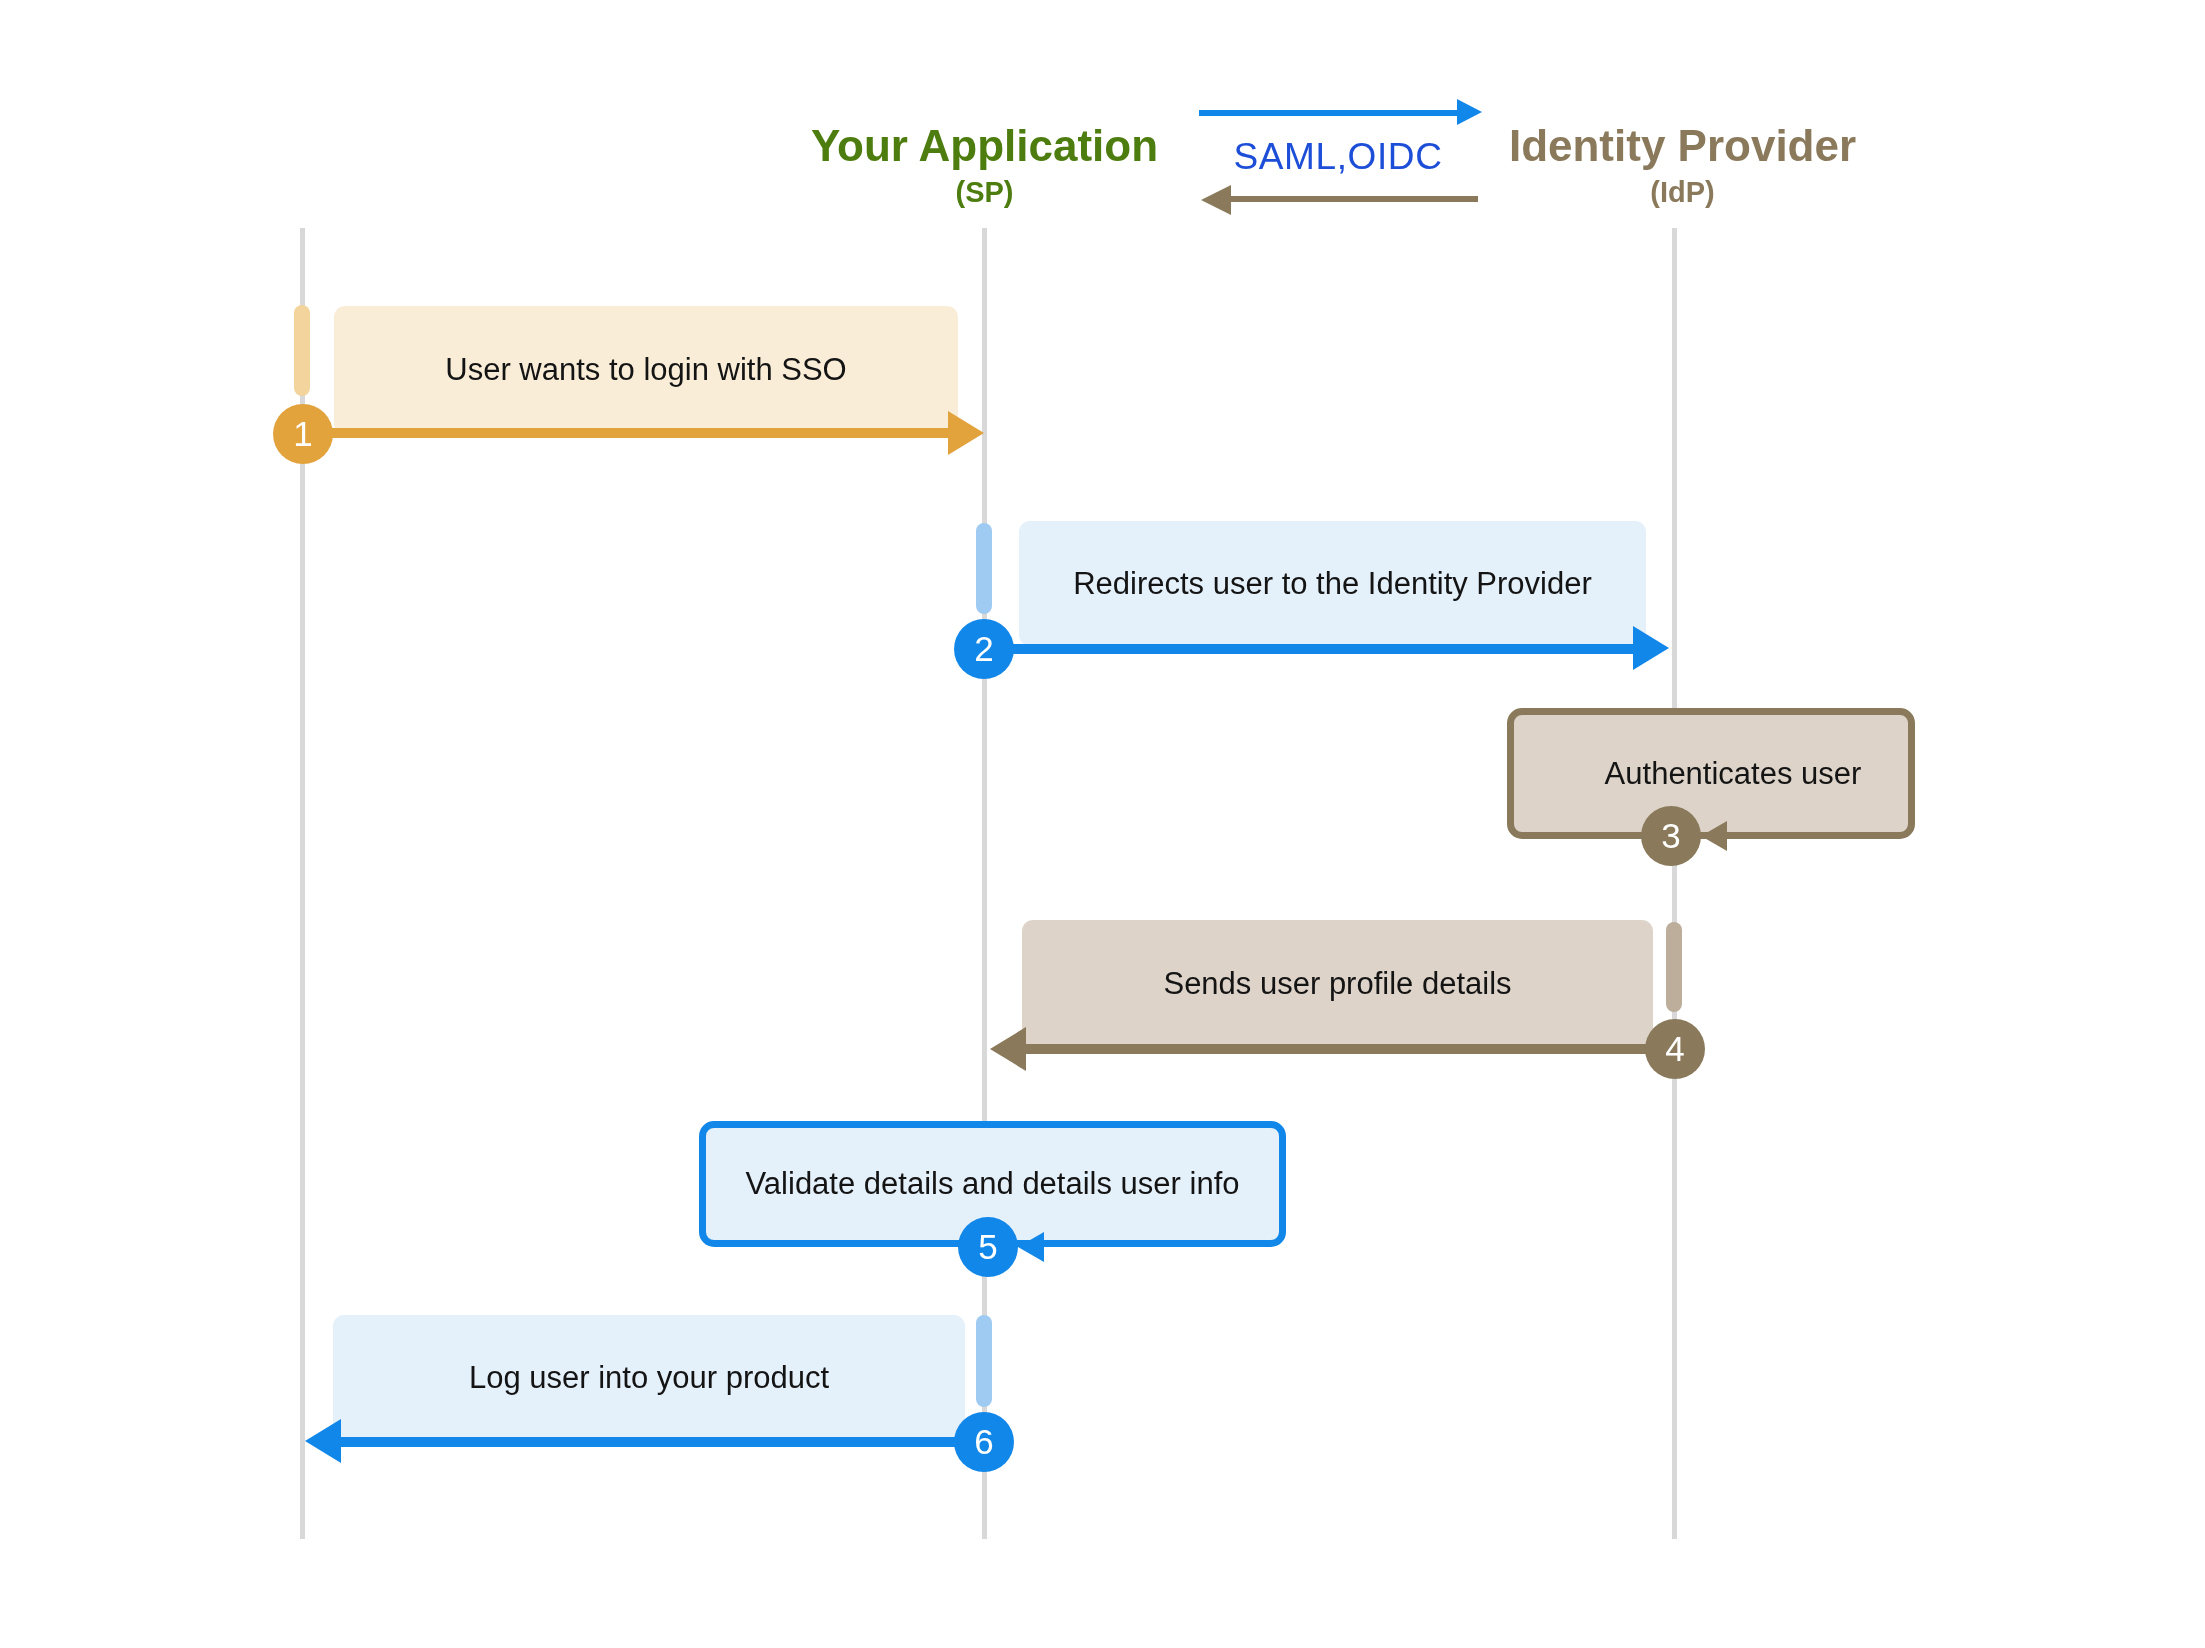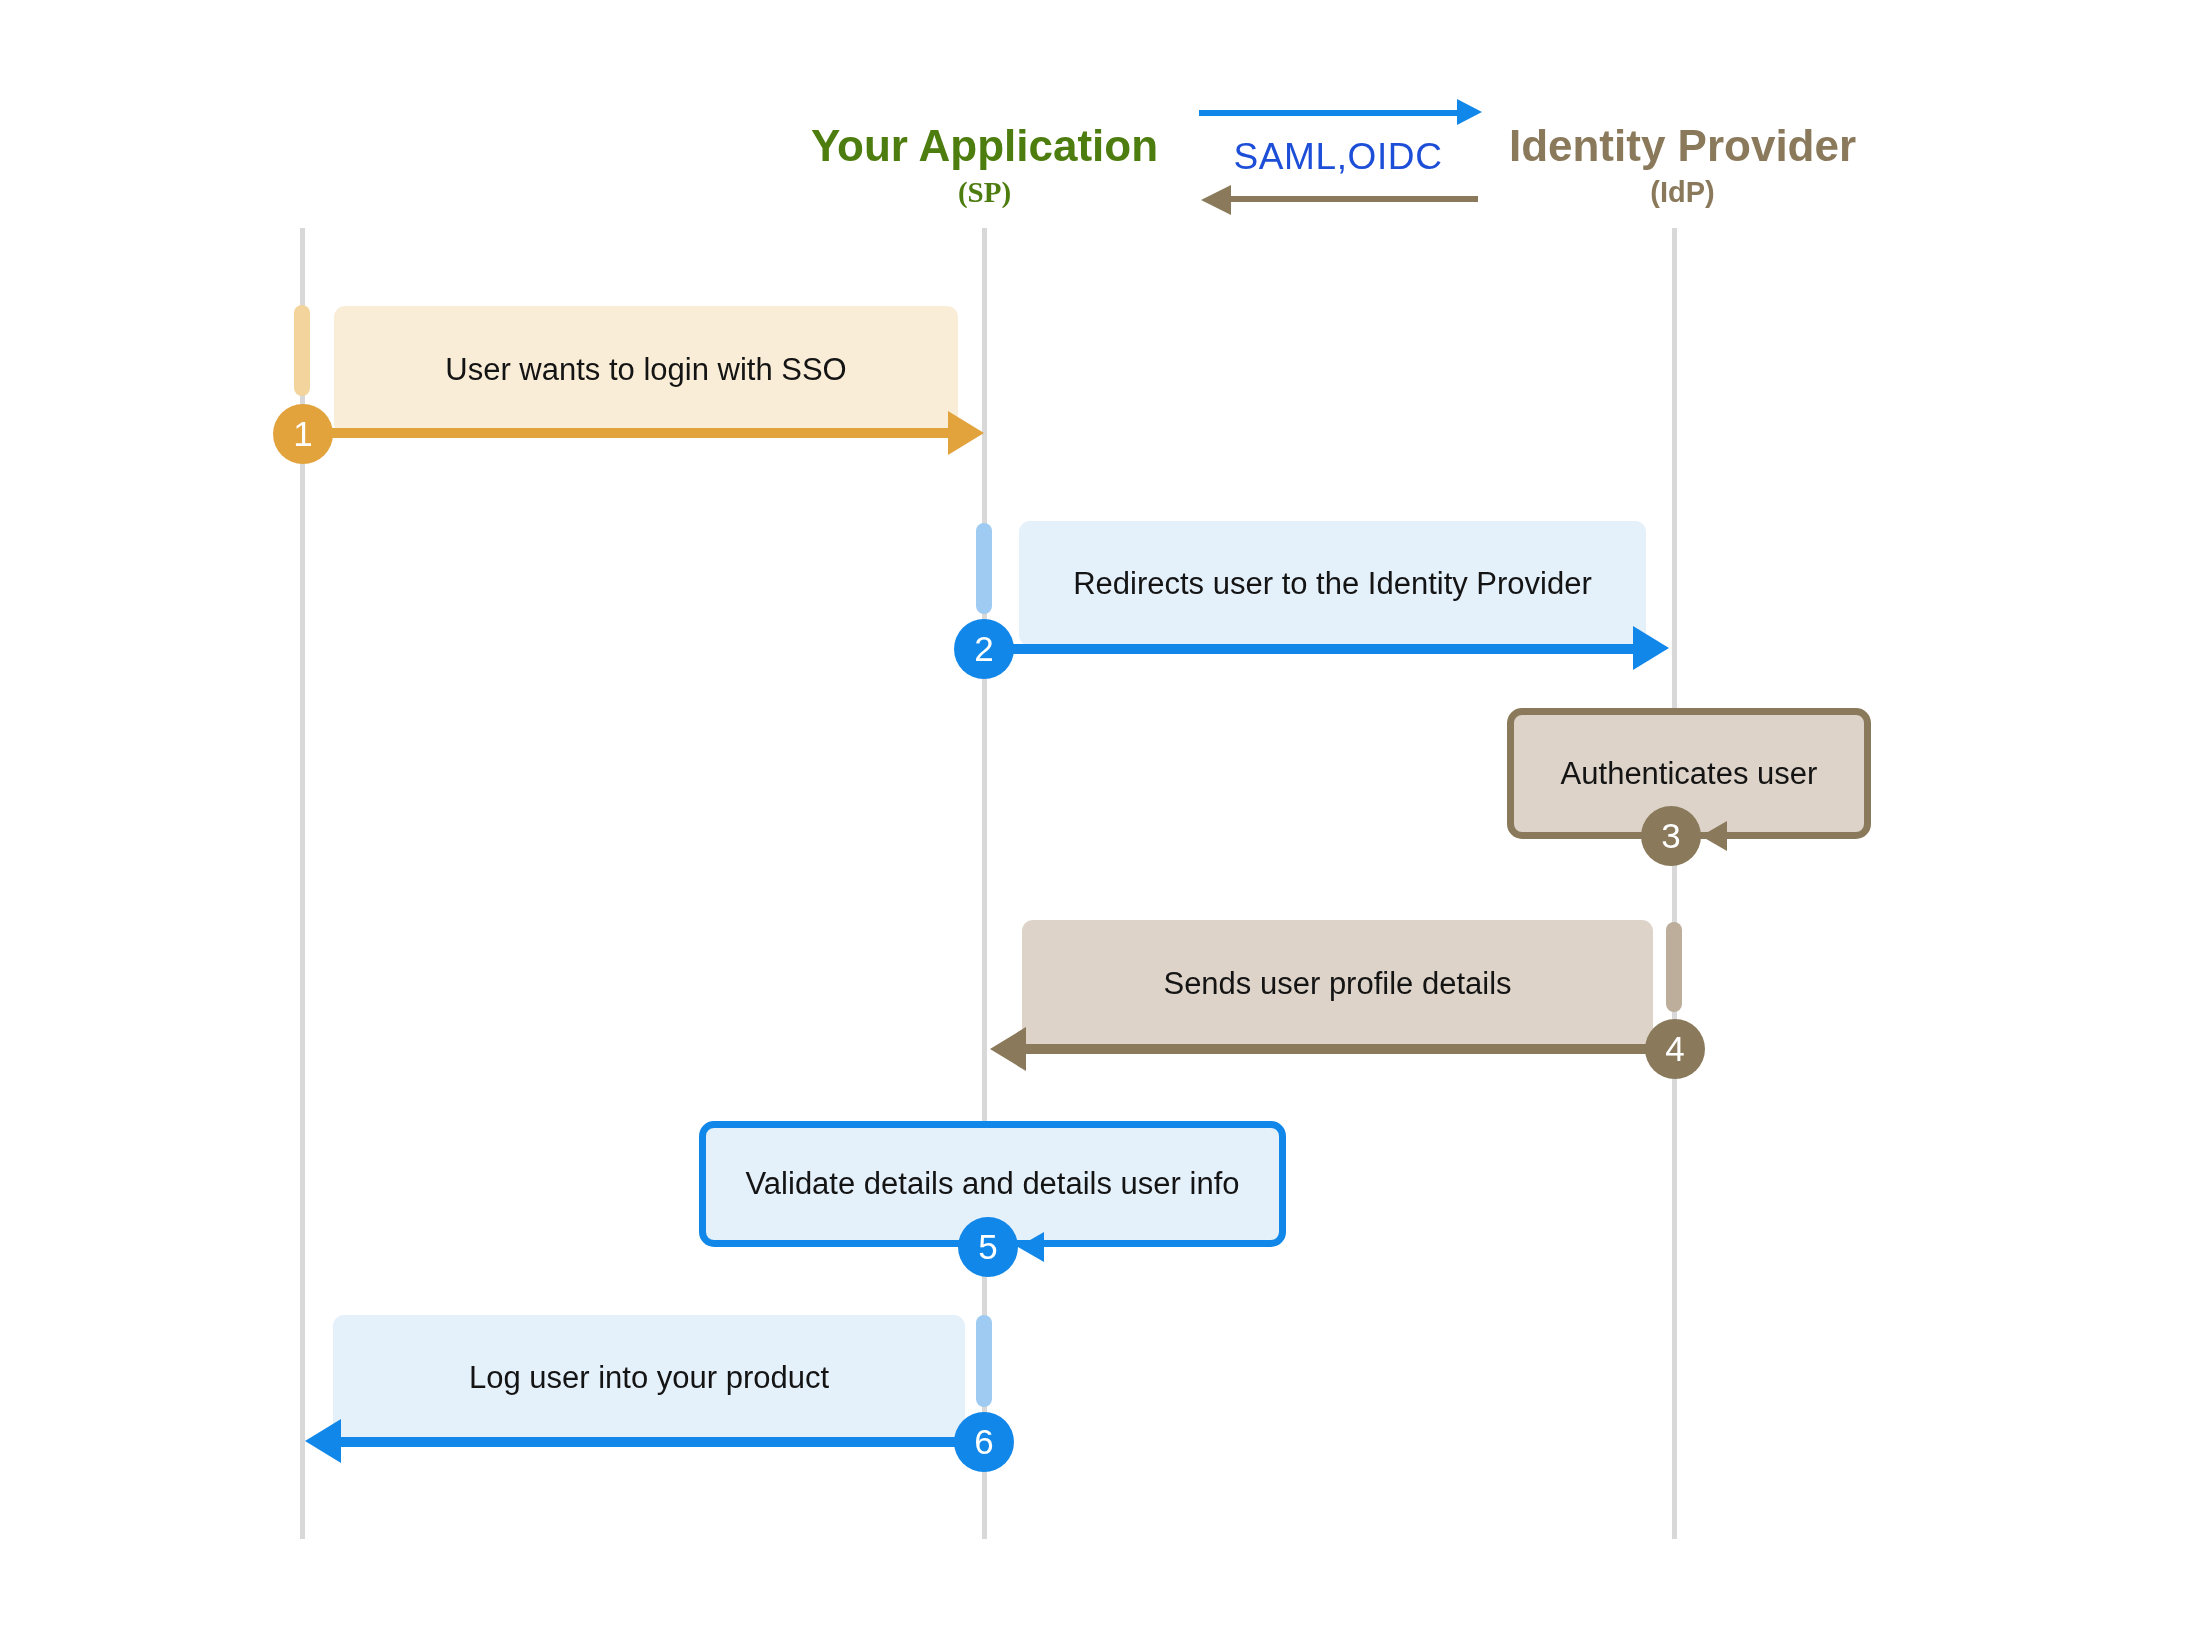--- a/index.html
+++ b/index.html
@@ -19,21 +19,21 @@
   .blue-t{color:#4d7c0f;}
   .brown-t{color:#8A7A5B;}
   .proto-label{position:absolute;text-align:center;font-size:37px;color:#1d4ed8;letter-spacing:0.6px;z-index:6;}
   
   .msg-box{position:absolute;border-radius:11.2px;display:flex;align-items:center;justify-content:center;z-index:3;}
   .msg-box .txt{font-size:31px;color:#141414;text-align:center;padding:0 25px;}
   .cream{background:#F9EDD8;}
   .pale-blue{background:#E4F0FA;}
   .tan{background:#DDD3C9;}
   .border-blue{border:7.5px solid #1287EA;border-radius:15px;}
-  .border-brown{border:7.5px solid #8A7A5B;border-radius:15px;}
+  .border-brown{border:7.5px solid #8A7A5B;border-radius:15px;padding-left:44px;}
   
   .act-bar{position:absolute;width:16px;border-radius:8px;z-index:2;}
   .bar-gold{background:#F3D49C;}
   .bar-blue{background:#9FCBF3;}
   .bar-brown{background:#BCAE9B;}
   
   .arrow-line{position:absolute;height:10px;z-index:4;}
   .thin-line{position:absolute;height:6.2px;z-index:4;}
   .line-gold{background:#E2A33C;}
   .line-blue{background:#1287EA;}
@@ -57,21 +57,21 @@
   .c-blue{background:#1287EA;}
   .c-brown{background:#8A7A5B;}
 </style>
 </head>
 <body>
 
 <div class="canvas">
 
 
   <div class="hdr blue-t" style="left:735px;top:122px;width:499px;">Your Application</div>
-  <div class="sub blue-t" style="left:735px;top:177px;width:499px;font-family:Liberation Serif, serif;">(SP)</div>
+  <div class="sub blue-t" style="left:735px;top:177px;width:499px;">(SP)</div>
 
   <div class="thin-line line-blue" style="left:1199px;top:110px;width:259px;"></div>
   <div class="head head-sm-right-blue" style="left:1457px;top:99px;"></div>
 
   <div class="proto-label" style="left:1182px;top:136px;width:312px;">SAML,OIDC</div>
 
   <div class="thin-line line-brown" style="left:1230px;top:196px;width:248px;"></div>
   <div class="head head-sm-left-brown" style="left:1201px;top:185px;"></div>
 
   <div class="hdr brown-t" style="left:1433px;top:122px;width:499px;">Identity Provider</div>

